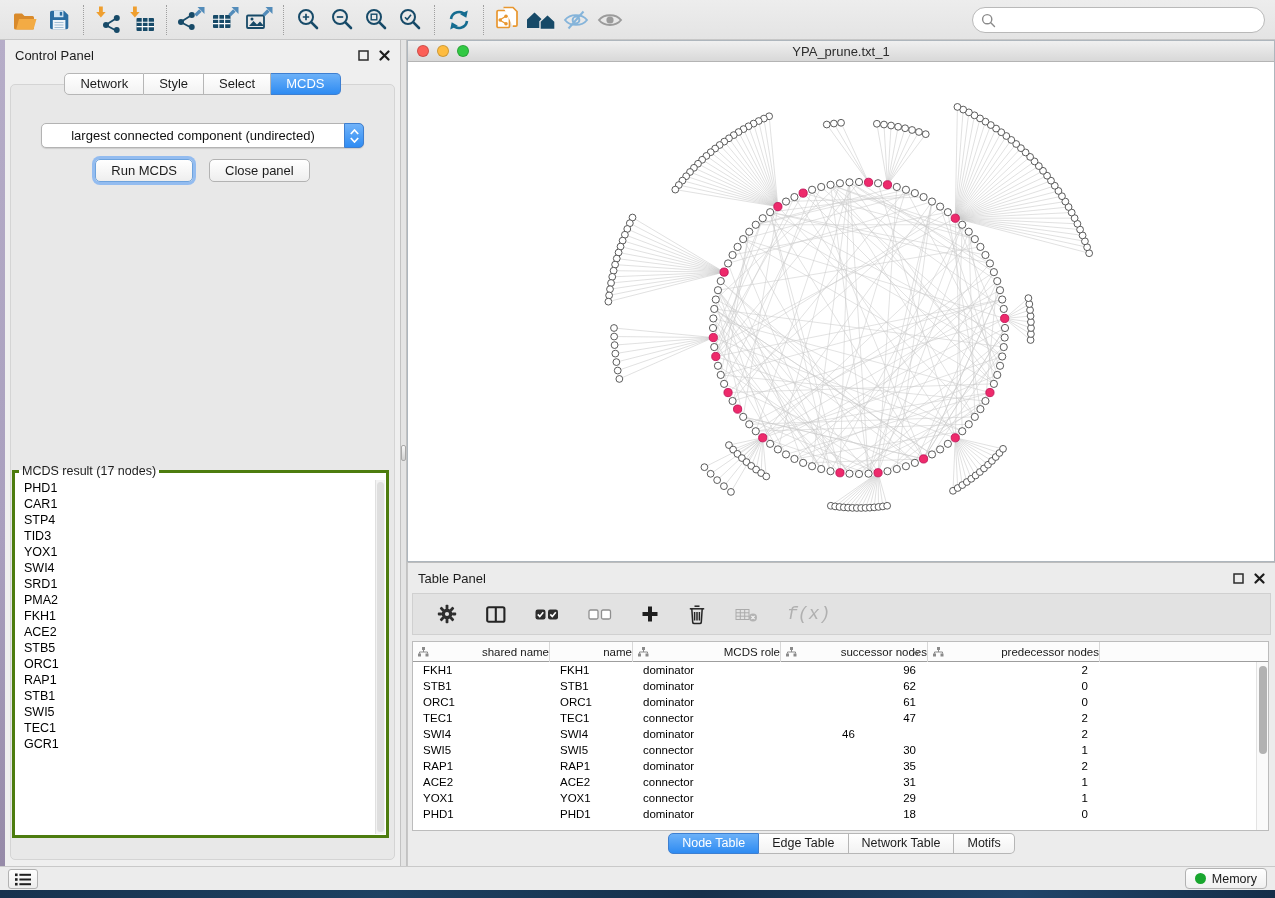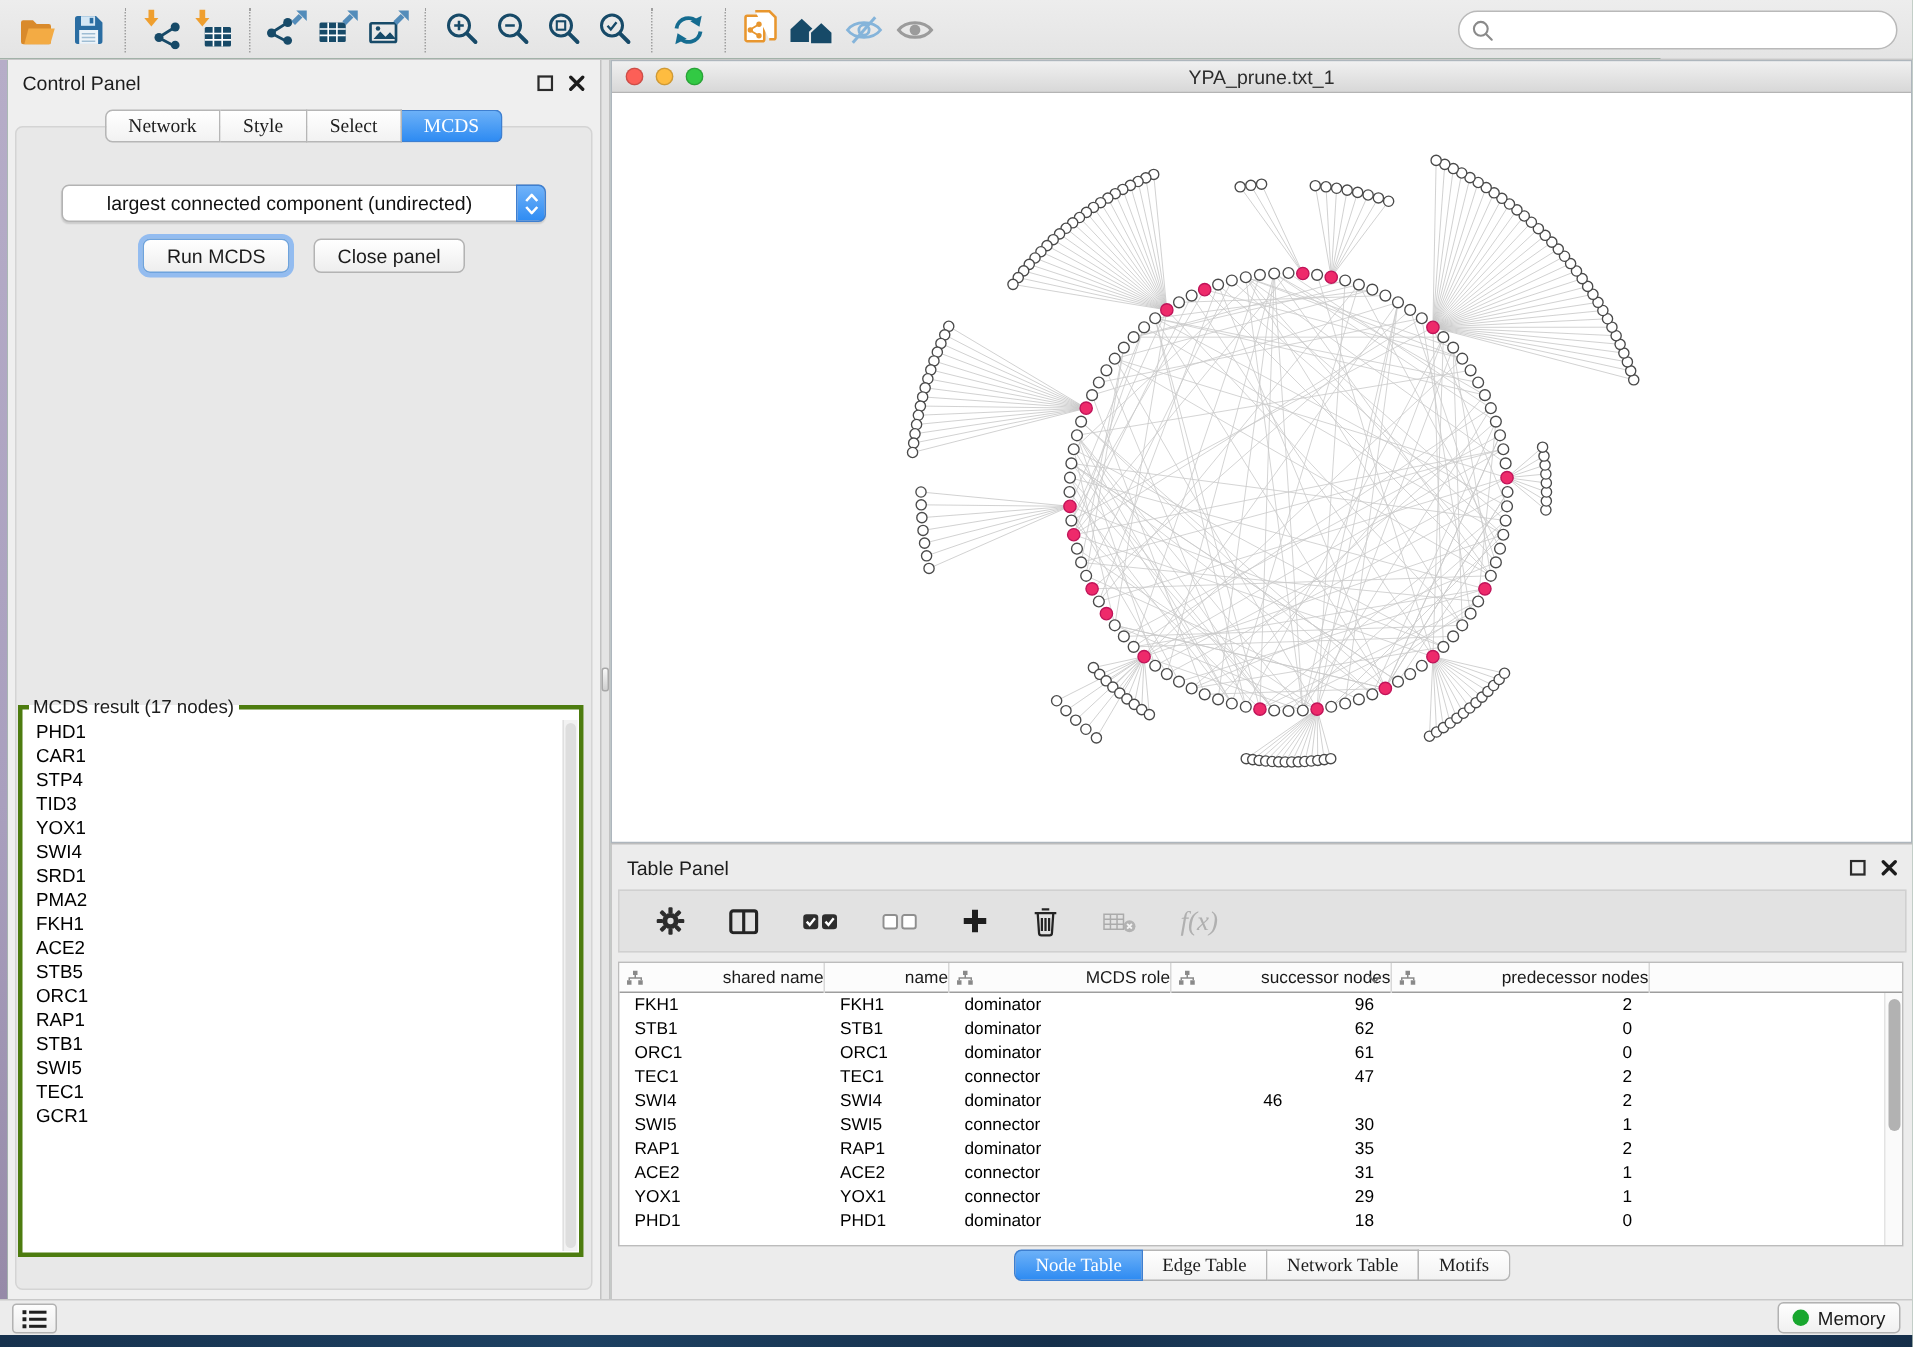--- a/index.html
+++ b/index.html
@@ -1,17 +1,17 @@
 <!DOCTYPE html>
 <html><head>
 <meta charset="utf-8">
 <style>
   * { margin:0; padding:0; box-sizing:border-box; }
   html,body { width:1275px; height:898px; overflow:hidden; font-family:"Liberation Sans",sans-serif; background:#ececec; }
-  #app { position:relative; width:1107px; height:898px; background:#14532d; }
+  #app { position:relative; width:1107px; height:898px; background:#4c1d95; }
 
   
   #toolbar { position:absolute; left:0; top:0; width:1275px; height:40px;
     background:linear-gradient(#ededed,#e4e4e4); border-bottom:1px solid #c7c7c7;
     display:flex; align-items:center; padding-left:8px; }
   .tbtn { width:34px; height:34px; display:flex; align-items:center; justify-content:center; flex:0 0 auto; }
   .tsep { height:30px; border-left:1px dotted #9f9f9f; margin:0 7px; flex:0 0 auto; }
   #searchbox { position:absolute; right:10px; top:7px; width:293px; height:26px;
     background:#fff; border:1px solid #b9b9b9; border-radius:13px; display:flex; align-items:center; padding:0 8px; }
   #searchbox input { border:none; outline:none; flex:1; font-size:13px; background:transparent; margin-left:6px; font-family:"Liberation Sans",sans-serif; }
@@ -22,21 +22,21 @@
 
   
   #control-panel { position:absolute; left:5px; top:40px; width:395px; height:826px; background:#efefef; }
   .panel-header { position:absolute; left:0; top:0; right:0; height:30px; display:flex; align-items:center; padding:0 10px; }
   .panel-title { font-size:13px; color:#1c1c1c; }
   .ph-icons { margin-left:auto; display:flex; align-items:center; gap:10px; }
   .ph-ic { display:flex; align-items:center; }
 
   #cp-tabs { position:absolute; top:33px; left:0; right:0; display:flex; justify-content:center; z-index:3; }
   .seg { height:22px; line-height:20px; padding:0 15px; font-size:13px; color:#1c1c1c;
-    background:linear-gradient(#ffffff,#f2f2f2); border:1px solid #b6b6b6; border-left:none; cursor:default;font-family:Liberation Serif, serif; }
+    background:linear-gradient(#ffffff,#f2f2f2); border:1px solid #b6b6b6; border-left:none; cursor:default; }
   .seg:first-child { border-left:1px solid #b6b6b6; border-radius:5px 0 0 5px; }
   .seg:last-child { border-radius:0 5px 5px 0; }
   .seg.active { background:linear-gradient(#6cb1f8,#2e8bf2); border-color:#3e7fd0; color:#fff; }
 
   .cp-inner { position:absolute; left:5px; right:5px; top:44px; bottom:6px;
     background:#e8e8e8; border:1px solid #d4d4d4; border-radius:5px; }
   .opt-label { position:absolute; top:16px; left:0; right:0; text-align:center; font-size:13px; color:#1c1c1c; }
   .dropdown { position:absolute; top:38px; left:30px; right:30px; height:25px; background:#fff;
     border:1px solid #b3b3b3; border-radius:5px; box-shadow:0 1px 1px rgba(0,0,0,.12);
     display:flex; align-items:center; }
@@ -73,21 +73,21 @@
   .net-title { position:absolute; left:0; right:0; text-align:center; font-size:13px; color:#2c2c2c; pointer-events:none; }
   .net-canvas { position:absolute; left:0; top:21px; right:0; bottom:0; background:#fff; }
   .net-canvas svg { display:block; }
 
   
   #table-panel { position:absolute; left:407px; top:562px; width:868px; height:304px;
     background:#ececec; border-top:1px solid #bdbdbd; border-left:1px solid #c6c6c6; }
   .tp-toolbar { position:absolute; left:4px; right:4px; top:30px; height:42px;
     background:#e2e2e2; border:1px solid #d0d0d0; display:flex; align-items:center; gap:29px; padding-left:24px; }
   .tp-ic { display:flex; align-items:center; justify-content:center; }
-  .fx { font-family:Liberation Serif, serif; font-style:italic; font-size:18px; color:#b0b0b0; }
+  .fx { font-family:Liberation Mono, monospace; font-style:italic; font-size:18px; color:#b0b0b0; }
 
   .tp-table { position:absolute; left:4px; right:6px; top:78px; height:190px;
     background:#fff; border:1px solid #bcbcbc; }
   .t-head { position:absolute; left:0; right:0; top:0; height:20px; display:flex;
     background:#fcfcfc; border-bottom:1px solid #9e9e9e; }
   .th { position:relative; height:20px; display:flex; align-items:center; justify-content:flex-end;
     border-right:1px solid #d8d8d8; font-size:11.5px; color:#1a1a1a; flex:0 0 auto; }
   .th .colicon { position:absolute; left:5px; top:5px; }
   .th .sorticon { position:absolute; right:6px; top:8px; }
   .th.filler { flex:1 1 auto; border-right:none; }

